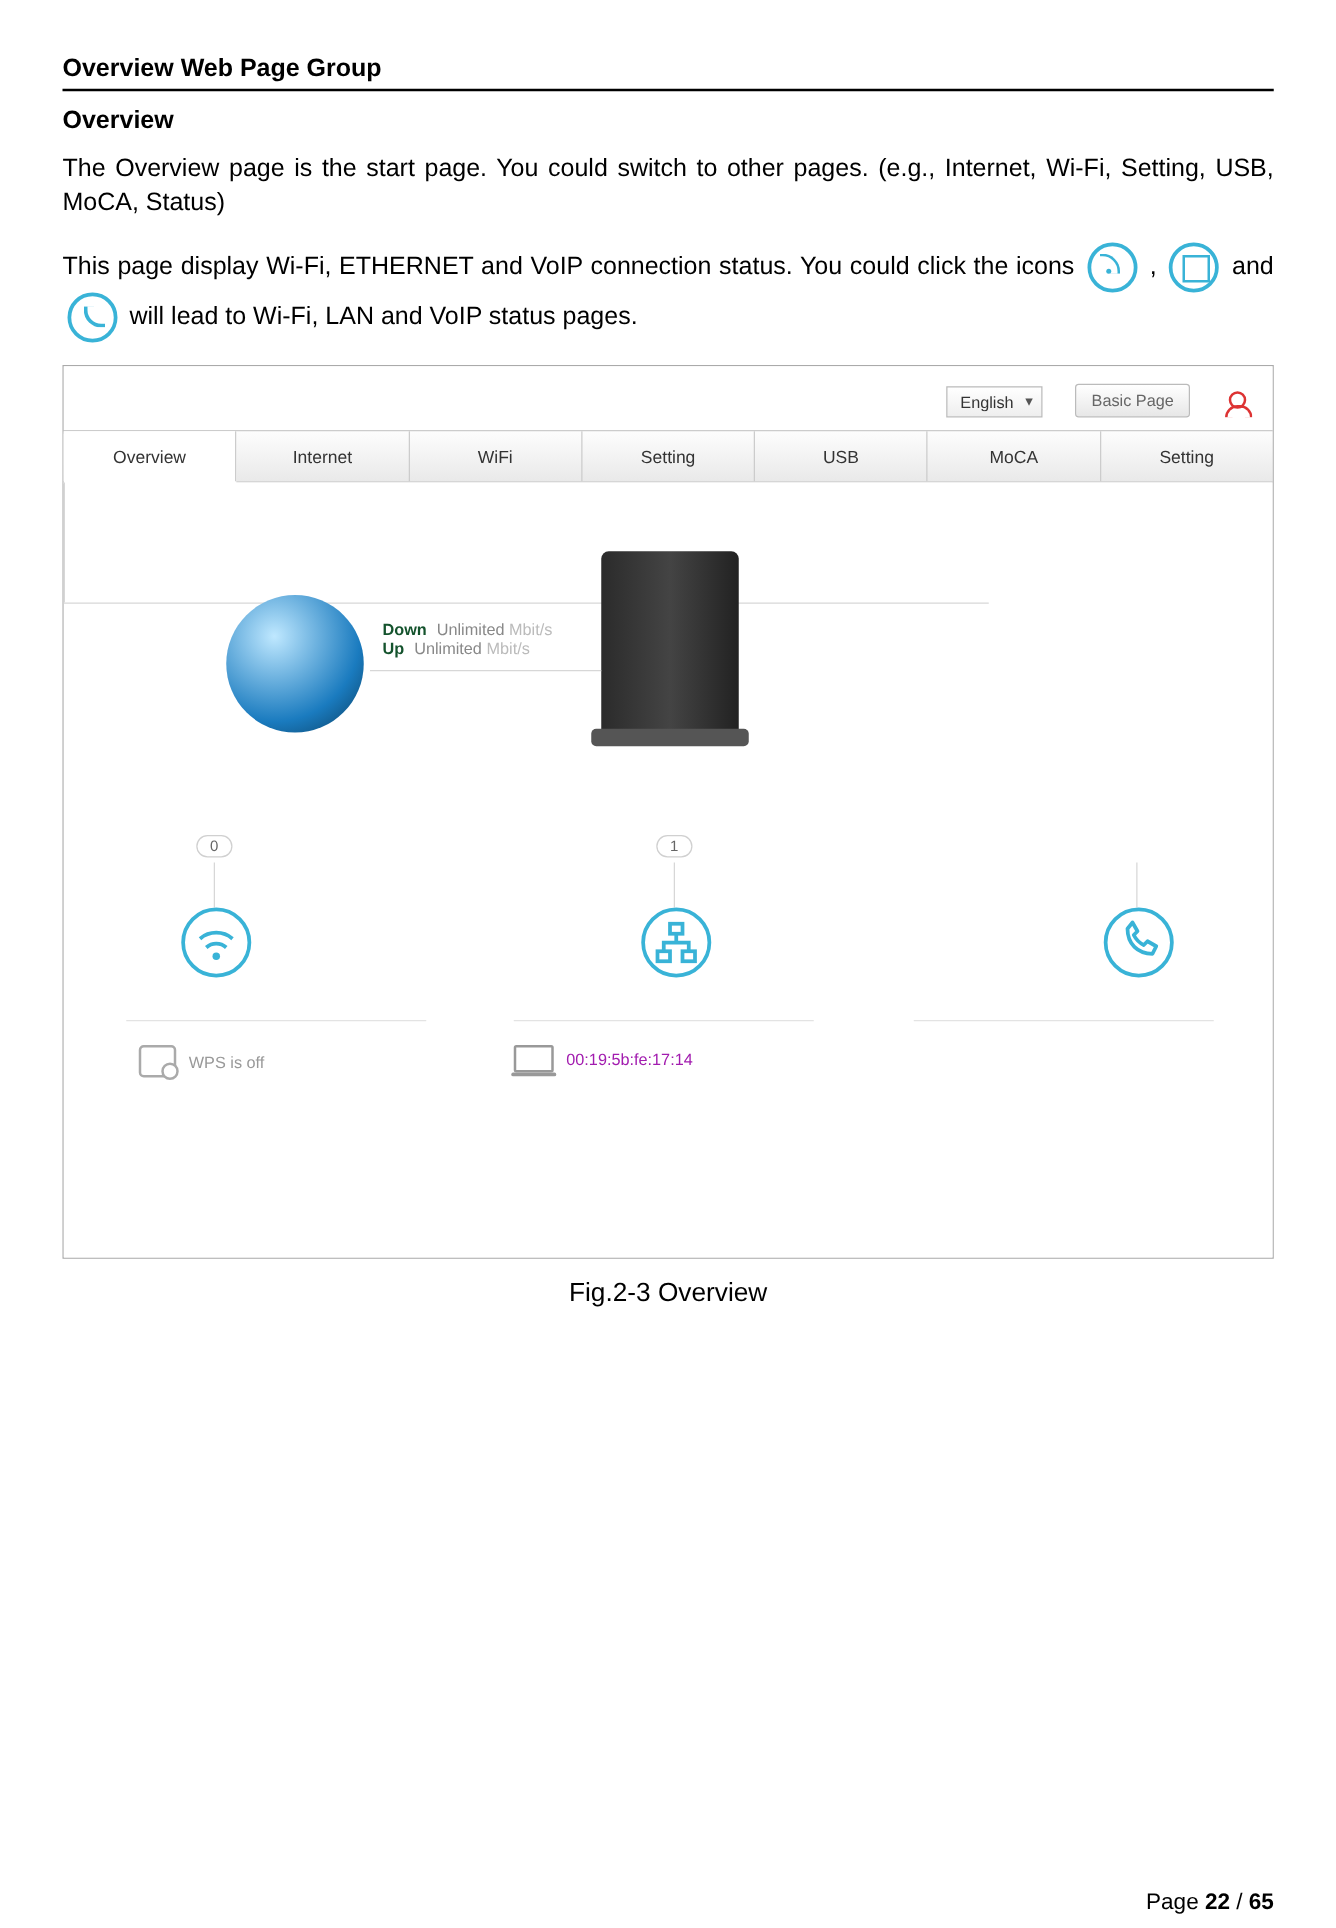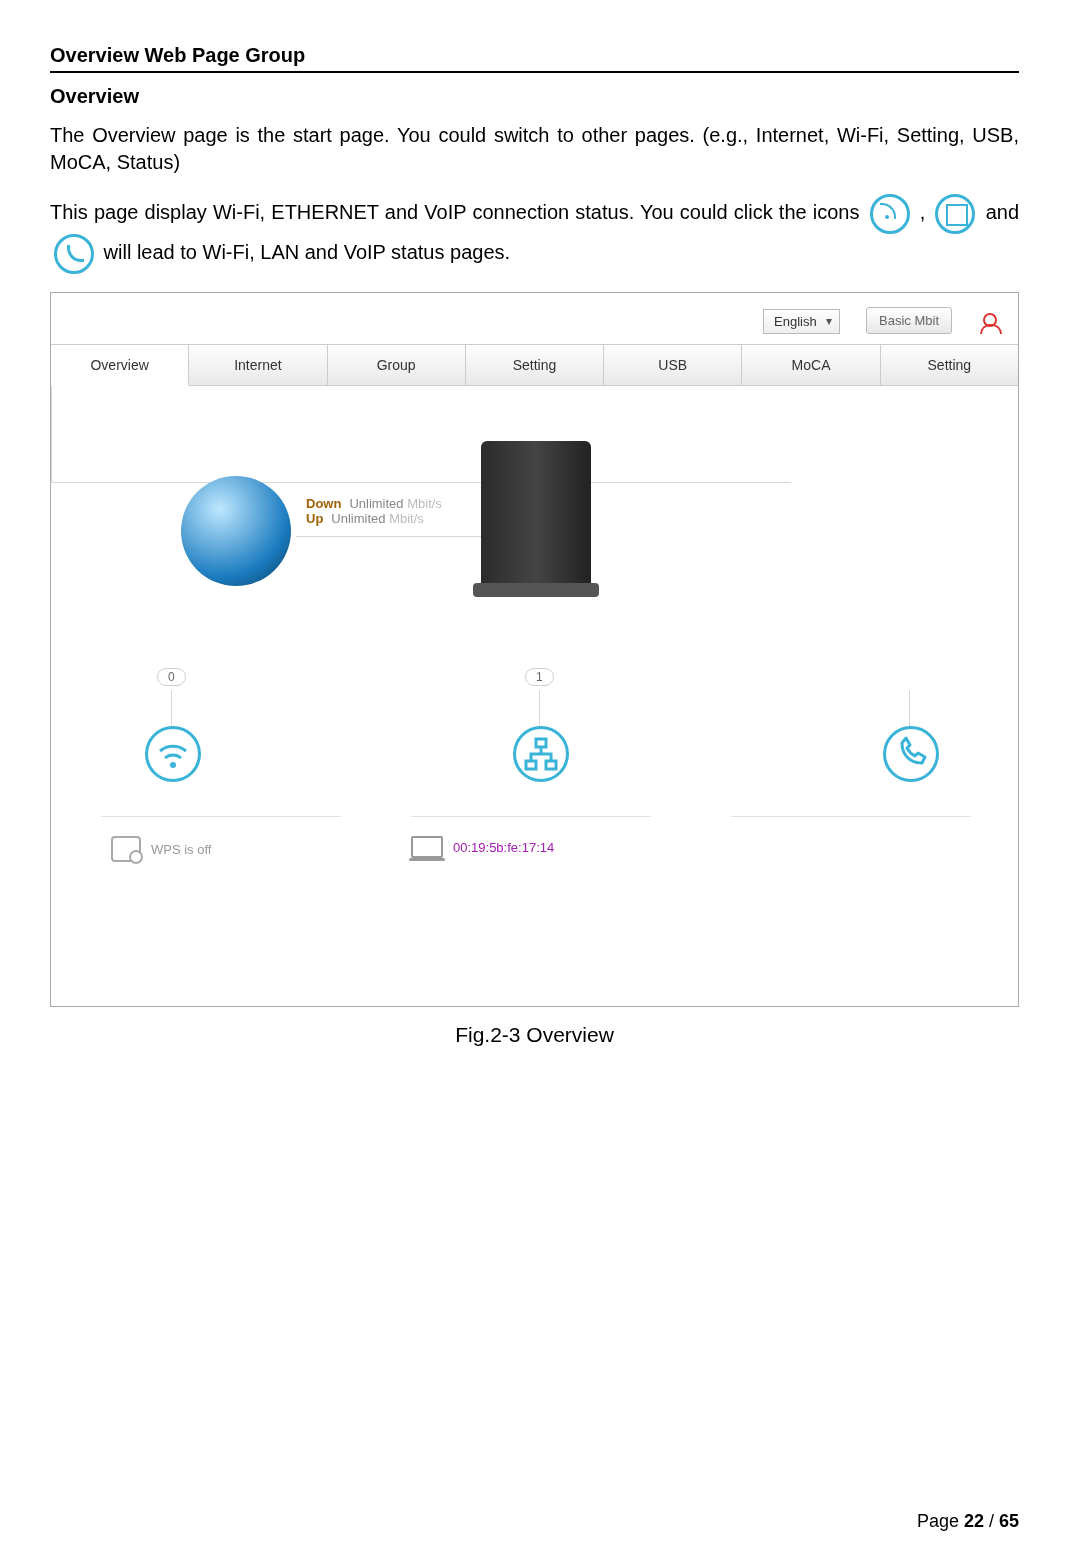--- a/index.html
+++ b/index.html
@@ -22,21 +22,21 @@
   .user-ic{width:22px;height:22px;display:inline-block;position:relative}
   .user-ic::before{content:"";position:absolute;left:5px;top:1px;width:10px;height:10px;border:2px solid #d33;border-radius:50%}
   .user-ic::after{content:"";position:absolute;left:2px;bottom:0;width:18px;height:8px;border:2px solid #d33;border-bottom:0;border-radius:10px 10px 0 0}
   .tabs{display:flex;width:100%;border-top:1px solid #ccc;border-bottom:1px solid #ccc;background:linear-gradient(#fdfdfd,#e9e9e9)}
   .tab{flex:1;text-align:center;padding:12px 0;font-size:14px;color:#333;border-right:1px solid #ccc}
   .tab:last-child{border-right:0}
   .tab.active{background:#fff;font-weight:normal;box-shadow:inset 0 -2px 0 #fff,0 2px 0 #fff}
   .canvas{position:relative;height:620px;background:#fff}
   .globe{position:absolute;left:130px;top:90px;width:110px;height:110px;border-radius:50%;background:radial-gradient(circle at 35% 30%,#bfe8ff,#1a7bbf 65%,#0a3a5a)}
   .dl{position:absolute;left:255px;top:110px;font-size:13px;color:#888}
-  .dl b{color:#a16207;font-weight:bold;margin-right:8px}
+  .dl b{color:#14532d;font-weight:bold;margin-right:8px}
   .dl span.u{color:#bbb}
   .router{position:absolute;left:430px;top:55px;width:110px;height:150px;background:linear-gradient(90deg,#2b2b2b,#444 50%,#222);border-radius:6px}
   .router::after{content:"";position:absolute;left:-8px;bottom:-6px;width:126px;height:14px;background:#555;border-radius:4px}
   .line{position:absolute;background:#d7d7d7;height:1px}
   .lineA{left:245px;top:150px;width:185px}
   .lineB{left:488px;top:208px;width:1px;height:96px;background:#d7d7d7}
   .lineC{left:120px;top:304px;width:740px;height:1px;background:#d7d7d7}
   .drop{position:absolute;width:1px;height:36px;background:#d7d7d7;top:304px}
   .d1{left:120px}.d2{left:488px}.d3{left:858px}
   .badge{position:absolute;top:282px;font-size:12px;color:#666;background:#fff;border:1px solid #d0d0d0;border-radius:10px;padding:1px 10px}
@@ -79,28 +79,28 @@
   </p>
 
   <div class="shot">
 
     <div class="shot-top">
       <span class="lang-wrap">
         <select class="lang-select">
           <option>English</option>
         </select>
       </span>
-      <button class="mode-btn">Basic Mbit</button>
+      <button class="mode-btn">Basic Page</button>
       <span class="user-ic"></span>
     </div>
 
     <div class="tabs">
       <div class="tab active">Overview</div>
       <div class="tab">Internet</div>
-      <div class="tab">Group</div>
+      <div class="tab">WiFi</div>
       <div class="tab">Setting</div>
       <div class="tab">USB</div>
       <div class="tab">MoCA</div>
       <div class="tab">Setting</div>
     </div>
 
     <div class="canvas">
       <div class="globe"></div>
       <div class="dl">
         <div><b>Down</b><span>Unlimited</span> <span class="u">Mbit/s</span></div>

